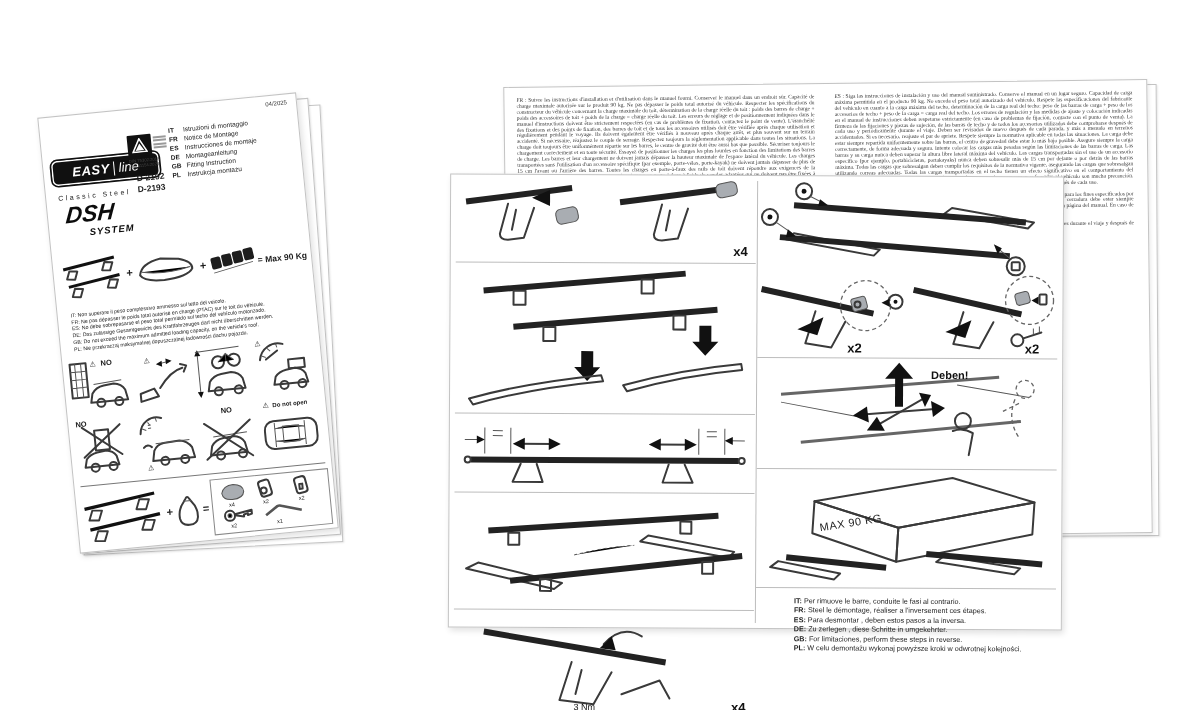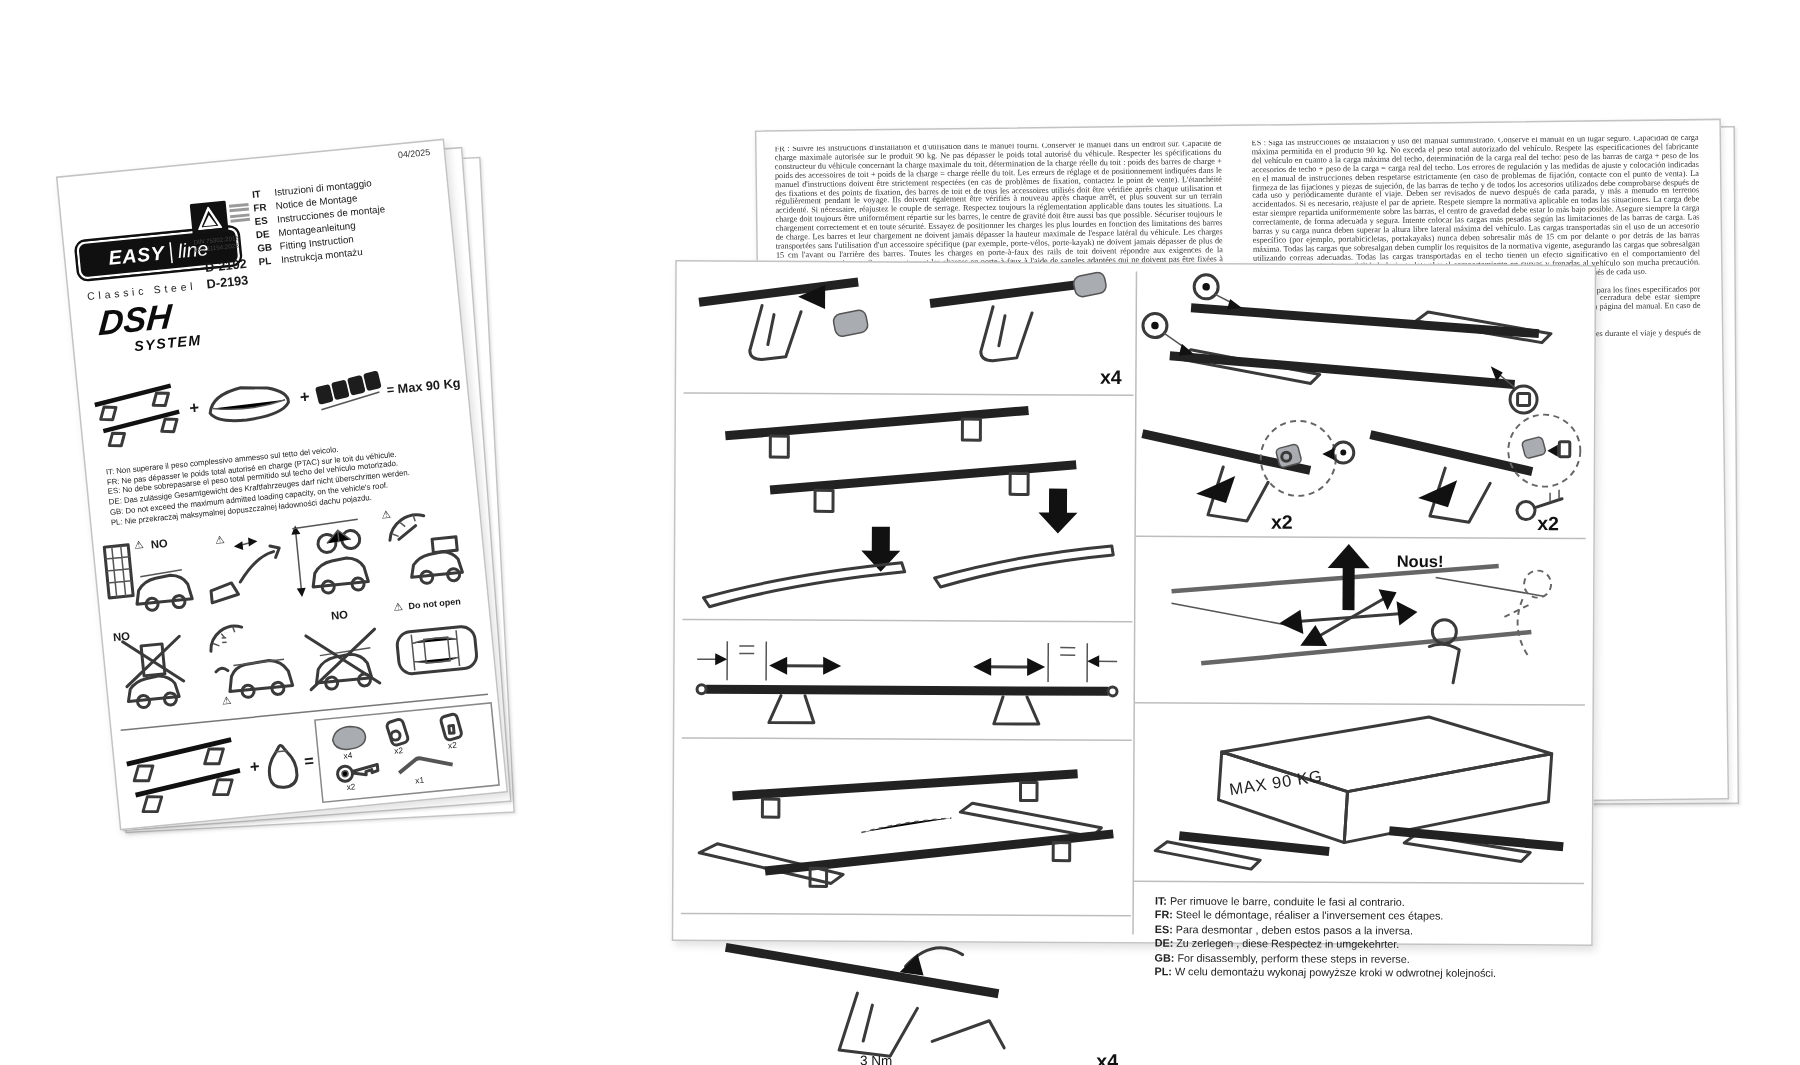--- a/index.html
+++ b/index.html
@@ -62,21 +62,21 @@
   .frontpage{left:449px;top:175px;width:612px;height:452px;transform:rotate(0.3deg);}
   .fp-col{position:absolute;top:5px;bottom:5px;}
   .fp-left{left:5px;width:300px;}
   .fp-right{left:306px;width:300px;border-left:1px solid #bdbdbd;}
   .panel{position:relative;border-bottom:1px solid #bdbdbd;}
   .panel:last-child{border-bottom:none;}
   .lbl{position:absolute;font-weight:bold;font-size:13px;color:#111;}
   .lbl-sm{position:absolute;font-size:9px;color:#111;}
   .box-lbl{position:absolute;left:21%;top:40%;transform:rotate(-9deg);font-size:11px;color:#222;letter-spacing:.5px;}
   .fp-removal{padding:8px 10px 0 14px;font-size:7.2px;line-height:9.4px;color:#222;}
-  .fp-removal .code{font-weight:bold;}
+  .fp-removal .code{font-weight:bold;margin-left:24px;}
 </style>
 </head>
 <body>
 
 <div class="sheet" style="left:514px;top:86px;width:642px;height:450px;transform:rotate(-0.35deg);"></div>
 
 <div class="page backpage">
   <div class="bp-col bp-left">
     <p>FR : Suivre les instructions d'installation et d'utilisation dans le manuel fourni. Conserver le manuel dans un endroit sûr. Capacité de charge maximale autorisée sur le produit 90 kg. Ne pas dépasser le poids total autorisé du véhicule. Respecter les spécifications du constructeur du véhicule concernant la charge maximale du toit, détermination de la charge réelle du toit : poids des barres de charge + poids des accessoires de toit + poids de la charge = charge réelle du toit. Les erreurs de réglage et de positionnement indiquées dans le manuel d'instructions doivent être strictement respectées (en cas de problèmes de fixation, contactez le point de vente). L'étanchéité des fixations et des points de fixation, des barres de toit et de tous les accessoires utilisés doit être vérifiée après chaque utilisation et régulièrement pendant le voyage. Ils doivent également être vérifiés à nouveau après chaque arrêt, et plus souvent sur un terrain accidenté. Si nécessaire, réajustez le couple de serrage. Respectez toujours la réglementation applicable dans toutes les situations. La charge doit toujours être uniformément répartie sur les barres, le centre de gravité doit être aussi bas que possible. Sécuriser toujours le chargement correctement et en toute sécurité. Essayez de positionner les charges les plus lourdes en fonction des limitations des barres de charge. Les barres et leur chargement ne doivent jamais dépasser la hauteur maximale de l'espace latéral du véhicule. Les charges transportées sans l'utilisation d'un accessoire spécifique (par exemple, porte-vélos, porte-kayak) ne doivent jamais dépasser de plus de 15 cm l'avant ou l'arrière des barres. Toutes les charges en porte-à-faux des rails de toit doivent répondre aux exigences de la réglementation en vigueur, fixer correctement les charges en porte-à-faux à l'aide de sangles adaptées qui ne doivent pas être fixées à l'avant et à l'arrière du véhicule. Toutes les charges transportées sur le toit du véhicule ont un effet significatif sur le comportement du véhicule, en particulier la sensibilité aux vents latéraux et le comportement en virages et au freinage. Nous vous recommandons de toujours conduire le véhicule avec beaucoup de prudence (réduire la vitesse, en tenant compte des distances de freinage plus importantes). Afin de réduire la consommation de carburant, nous vous recommandons de retirer les barres de charge du toit après chaque utilisation.</p>
     <p>Attention : utilisez toujours des accessoires fiables et bien conservés, en vérifiant le bon état avant et après chaque utilisation. Les barres de charge ne peuvent être utilisées qu'aux fins spécifiées par le fabricant. Conservez et lisez toujours les instructions de montage et d'utilisation. Les fixations mal serrées peuvent provoquer des bruits ou des sifflements pendant l'utilisation. N'utilisez jamais ce produit en combinaison avec des accessoires de toit de quelque nature que ce soit. Lors de la conduite du véhicule, le produit doit toujours être bloqué dans les deux sens (verrouillé fermé pour la partie concernée). Ne pas dépasser la vitesse maximale indiquée sur la première page du manuel. En cas de doute sur l'utilisation ou la finition du produit, contactez votre distributeur DSH System le plus proche.</p>
@@ -243,43 +243,43 @@
         <polygon class="fill" points="96,57 110,48 112,64"></polygon>
           <polygon class="fill" points="188,49 174,42 176,58"></polygon>
         <line class="ink" x1="118" y1="68" x2="166" y2="40" stroke-width="5"></line>
         <polygon class="fill" points="110,72 120,58 128,72"></polygon>
           <polygon class="fill" points="174,36 162,34 168,48"></polygon>
         <circle class="ink" cx="206" cy="62" r="8"></circle>
         <path class="ink" d="M196 72 Q206 68 216 74 L212 96"></path>
         <circle class="dash" cx="268" cy="30" r="9"></circle>
         <path class="dash" d="M258 40 Q250 60 262 78 M262 44 L246 52"></path>
       </svg>
-      <span class="lbl" style="left:58%;top:10px;font-size:11px;">Nous!</span>
+      <span class="lbl" style="left:58%;top:10px;font-size:11px;">Deben!</span>
     </div>
 
     <div class="panel" style="height:118px;">
       <svg width="300" height="116" viewBox="0 0 300 116">
         <polygon class="ink" points="58,32 196,8 278,32 142,58" fill="#fff"></polygon>
         <polygon class="ink" points="58,32 142,58 140,92 56,64" fill="#fff"></polygon>
         <polygon class="ink" points="142,58 278,32 276,64 140,92" fill="#fff"></polygon>
         <path class="ink" d="M14 98 L78 110 L84 104 L22 92 Z"></path>
         <path class="ink" d="M180 92 L258 104 L264 98 L188 86 Z"></path>
         <line class="bar" x1="30" y1="88" x2="130" y2="98" stroke-width="4"></line>
         <line class="bar" x1="170" y1="84" x2="286" y2="94" stroke-width="4"></line>
       </svg>
       <span class="box-lbl">MAX 90 KG</span>
     </div>
 
     <div class="panel" style="height:auto;">
       <div class="fp-removal">
         <div><span class="code">IT:</span> <span>Per rimuove le barre, conduite le fasi al contrario.</span></div>
         <div><span class="code">FR:</span> <span>Steel le démontage, réaliser a l'inversement ces étapes.</span></div>
         <div><span class="code">ES:</span> <span>Para desmontar , deben estos pasos a la inversa.</span></div>
-        <div><span class="code">DE:</span> <span>Zu zerlegen , diese Respectez in umgekehrter.</span></div>
-        <div><span class="code">GB:</span> <span>For disassembly, perform these steps in reverse.</span></div>
+        <div><span class="code">DE:</span> <span>Zu zerlegen , diese Schritte in umgekehrter.</span></div>
+        <div><span class="code">GB:</span> <span>For limitaciones, perform these steps in reverse.</span></div>
         <div><span class="code">PL:</span> <span>W celu demontażu wykonaj powyższe kroki w odwrotnej kolejności.</span></div>
       </div>
     </div>
   </div>
 </div>
 
 <div class="sheet" style="left:72px;top:111px;width:258px;height:436px;transform:rotate(-3deg);"></div>
 <div class="sheet" style="left:65px;top:107px;width:258px;height:436px;transform:rotate(-4.3deg);"></div>
 
 <div class="page cover">

